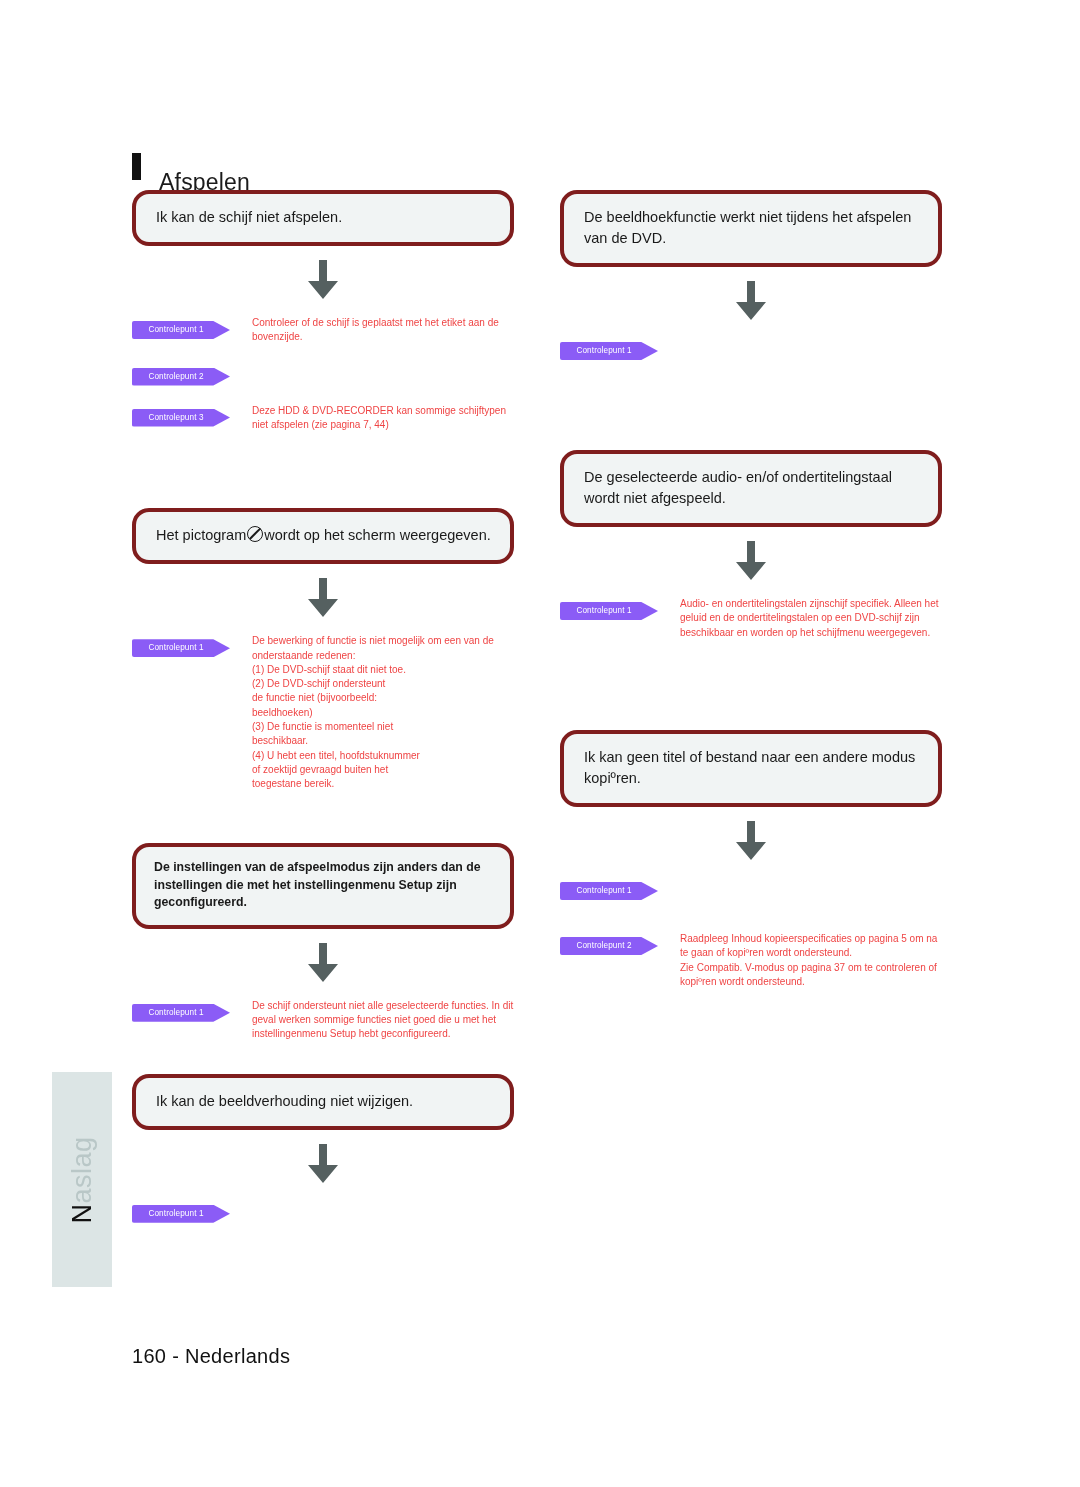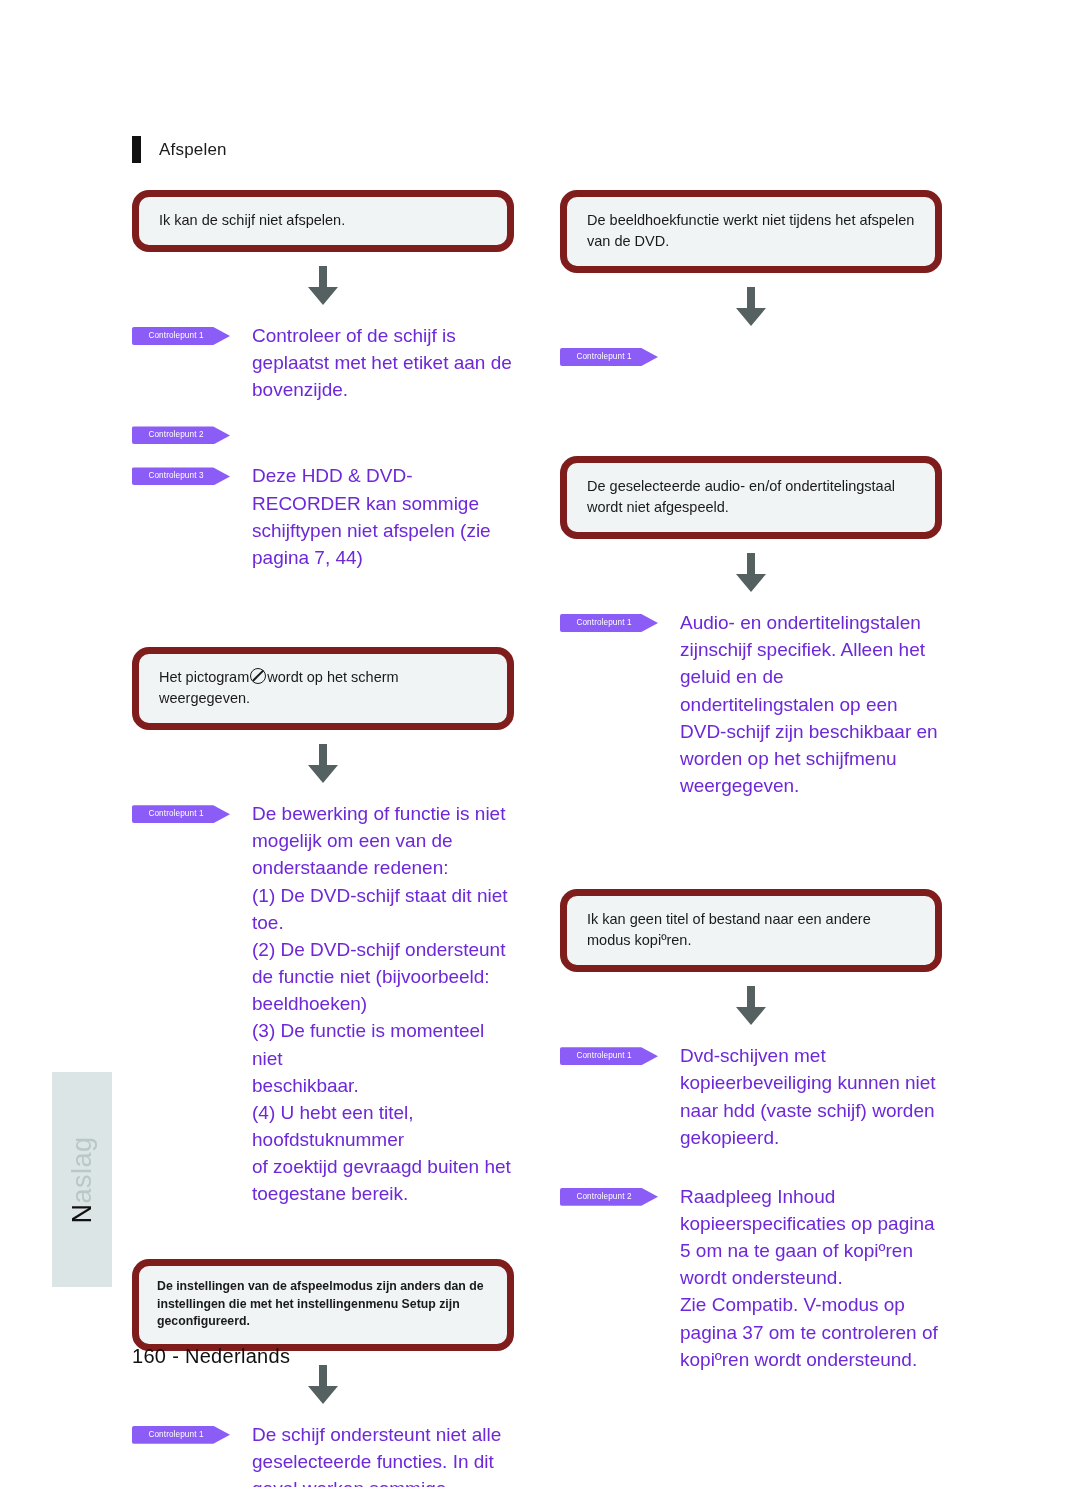--- a/index.html
+++ b/index.html
@@ -48,38 +48,39 @@
     display: flex;
     align-items: center;
     gap: 18px;
   }
   .header-bar {
     width: 9px;
     height: 27px;
     background: #111111;
   }
   .header-title {
-    font-size: 17px;
+    font-size: 23px;
     color: #1b1b1b;
     letter-spacing: 0.2px;
+    margin-top: 33px;
   }
 
   
   .column {
     position: absolute;
     width: 382px;
   }
   .column-left  { left: 132px; top: 190px; }
   .column-right { left: 560px; top: 190px; }
 
   
   .question-box {
     box-sizing: border-box;
     width: 100%;
-    border: 7px solid #7f1d1d;
+    border: 4px solid #7f1d1d;
     border-radius: 17px;
     background: #f1f4f4;
     padding: 13px 18px 14px 20px;
     font-size: 14.5px;
     line-height: 1.45;
     color: #1a1a1a;
   }
   .question-box.small-text {
     font-size: 12.3px;
     line-height: 1.42;
@@ -136,23 +137,23 @@
     text-align: center;
     padding-right: 10px;
     letter-spacing: 0.1px;
     -webkit-clip-path: polygon(0 0, 83% 0, 100% 50%, 83% 100%, 0 100%);
     clip-path: polygon(0 0, 83% 0, 100% 50%, 83% 100%, 0 100%);
     border-radius: 2px 0 0 2px;
   }
   .checkpoint-text {
     flex: 1 1 auto;
     padding-left: 22px;
-    font-size: 19px;
+    font-size: 10px;
     line-height: 1.43;
-    color: #6d28d9;
+    color: #ef4444;
     white-space: pre-line;
   }
 
   .gap-sm { height: 14px; }
   .gap-md { height: 34px; }
   .gap-lg { height: 58px; }
   .gap-xl { height: 72px; }
 
   
   .footer {
@@ -273,21 +274,20 @@
   <div class="gap-xl"></div>
 
   <div class="question-box">Ik kan geen titel of bestand naar een andere modus kopiºren.</div>
   <div class="arrow-wrap">
     <svg class="arrow-down" viewBox="0 0 34 40">
       <path d="M13 0 L21 0 L21 21 L32 21 L17 39 L2 21 L13 21 Z" fill="#556060"></path>
     </svg>
   </div>
   <div class="checkpoint-row">
     <div class="checkpoint-badge">Controlepunt 1</div>
-    <div class="checkpoint-text">Dvd-schijven met kopieerbeveiliging kunnen niet naar hdd (vaste schijf) worden gekopieerd.</div>
   </div>
   <div class="gap-sm"></div>
   <div class="checkpoint-row">
     <div class="checkpoint-badge">Controlepunt 2</div>
     <div class="checkpoint-text">Raadpleeg  Inhoud kopieerspecificaties op pagina 5 om na te gaan of kopiºren wordt ondersteund.
 Zie  Compatib. V-modus  op pagina 37 om te controleren of kopiºren wordt ondersteund.</div>
   </div>
 
 </div>
 

